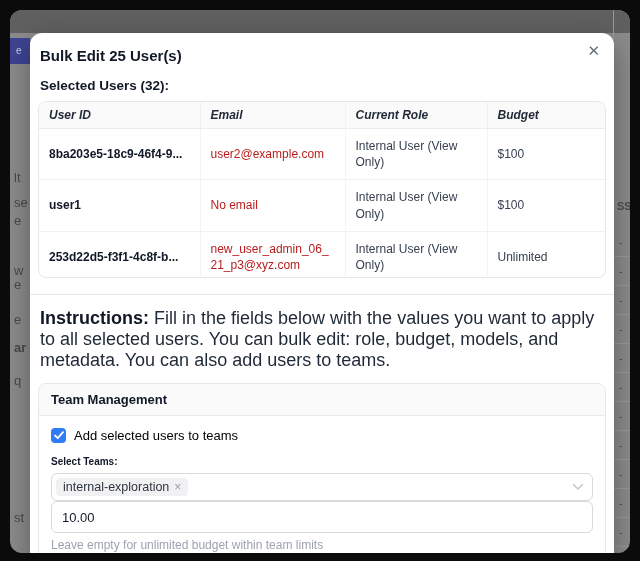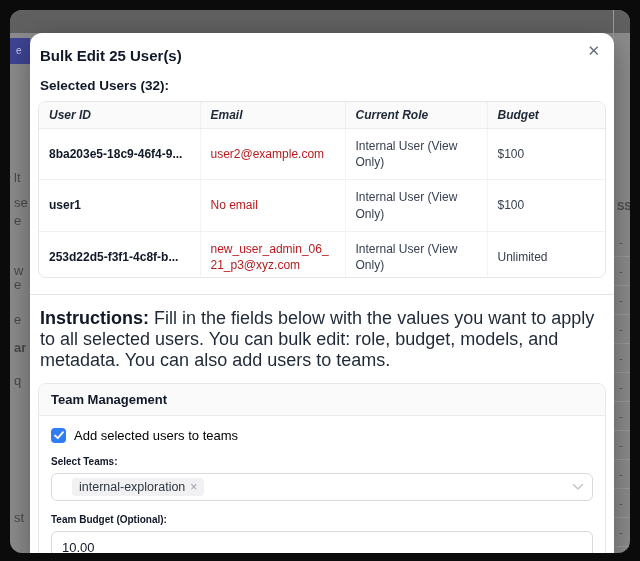--- a/index.html
+++ b/index.html
@@ -100,21 +100,21 @@
     width:15px; height:15px; border-radius:4px; background:#2f7cf6;
     display:inline-flex; align-items:center; justify-content:center; flex:0 0 auto;
   }
   .checkbox svg { display:block; }
   .checkbox-label { font-size:13px; color:#000000; }
 
   .field-label { font-size:10px; font-weight:700; color:#111827; margin:13px 0 6px 0; }
 
   .select-box {
     position:relative; border:1px solid #d9d9de; border-radius:6px;
-    min-height:28px; padding:3px 26px 3px 20px; background:#fff;
+    min-height:28px; padding:3px 26px 3px 4px; background:#fff;
     display:flex; align-items:center; cursor:pointer;
   }
   .tag {
     display:inline-flex; align-items:center; gap:5px;
     background:#f1f1f3; border-radius:4px; padding:2px 7px;
     font-size:12.5px; color:#303640;
   }
   .tag-x { color:#9aa0a8; font-size:12px; cursor:pointer; }
   .select-chevron { position:absolute; right:8px; top:50%; transform:translateY(-50%); }
 
@@ -228,21 +228,20 @@
         <div class="select-box">
           <span class="tag">
             <span>internal-exploration</span>
             <span class="tag-x">×</span>
           </span>
           <svg class="select-chevron" width="12" height="8" viewBox="0 0 12 8">
             <polyline points="1.5,1.5 6,6 10.5,1.5" fill="none" stroke="#c3c6cb" stroke-width="1.5" stroke-linecap="round" stroke-linejoin="round"></polyline>
           </svg>
         </div>
 
-        <div class="field-label">Team Budget (Optional):</div>
 
         <input class="text-input" type="text" value="10.00" style="">
 
         <div class="helper">Leave empty for unlimited budget within team limits</div>
 
         
       </div>
     </div>
   </div>
 </div>

